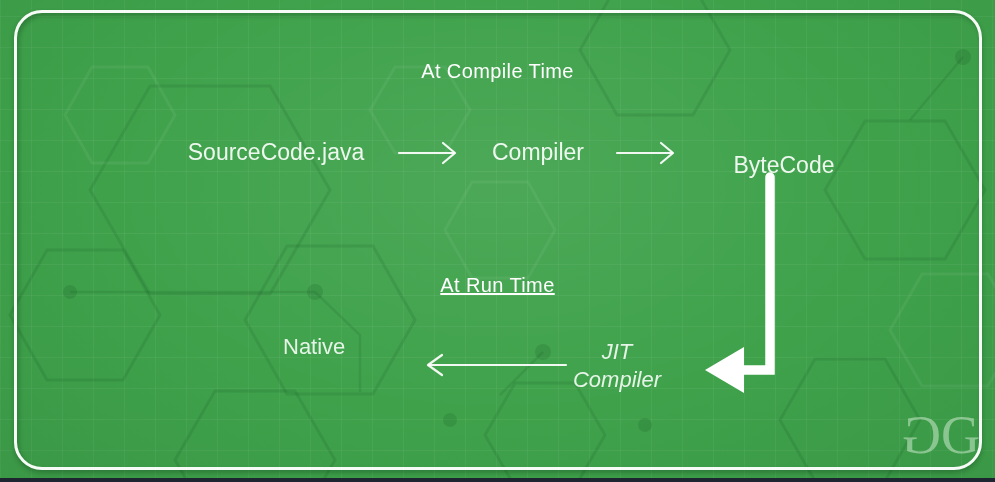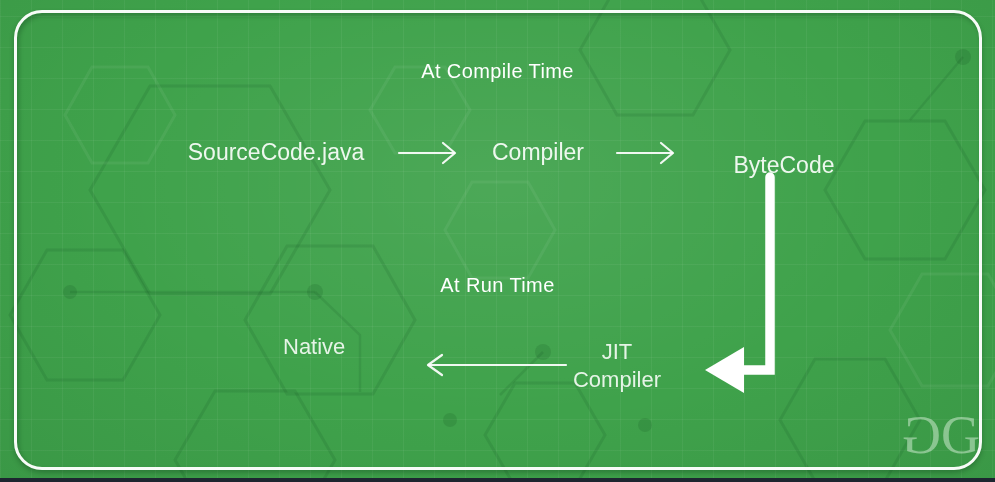--- a/index.html
+++ b/index.html
@@ -41,21 +41,21 @@
     left: 0;
     width: 100%;
     text-align: center;
     color: #ffffff;
     font-size: 20px;
     line-height: 32px;
     letter-spacing: 0.4px;
     white-space: nowrap;
   }
   .compile-title { top: 55px; }
-  .run-title     { top: 269px; }
+  .run-title     { top: 269px; text-decoration: underline; }
   .node-label {
     position: absolute;
     color: rgba(247,252,247,0.95);
     font-size: 23px;
     line-height: 30px;
     white-space: nowrap;
   }
   .centered { transform: translateX(-50%); text-align: center; }
   .arrow-svg { position: absolute; }
   .multiline {
@@ -164,21 +164,21 @@
     <div>Native</div>
   </div>
 
   <svg class="arrow-svg" style="left:416px; top:352px;" width="154" height="26" viewBox="0 0 154 26" xmlns="http://www.w3.org/2000/svg">
     <g stroke="rgba(255,255,255,0.92)" stroke-width="2.2" fill="none" stroke-linecap="round" stroke-linejoin="round">
       <line x1="13" y1="13" x2="150" y2="13"></line>
       <polyline points="26,3 12,13 26,23"></polyline>
     </g>
   </svg>
 
-  <div class="multiline jit-block" style="left:617px; top:338px;">
+  <div class="multiline jit-block" style="left:617px; top:338px;font-style:italic;">
     <div>JIT</div>
     <div>Compiler</div>
   </div>
 
   <svg class="overlay-arrows" viewBox="0 0 995 482" xmlns="http://www.w3.org/2000/svg">
     <path d="M 770 177 L 770 370 L 744 370" fill="none" stroke="#ffffff" stroke-width="9.5" stroke-linecap="round" stroke-linejoin="miter"></path>
     <polygon points="705,370 744,347 744,393" fill="#ffffff"></polygon>
   </svg>
 
   <div class="watermark">

